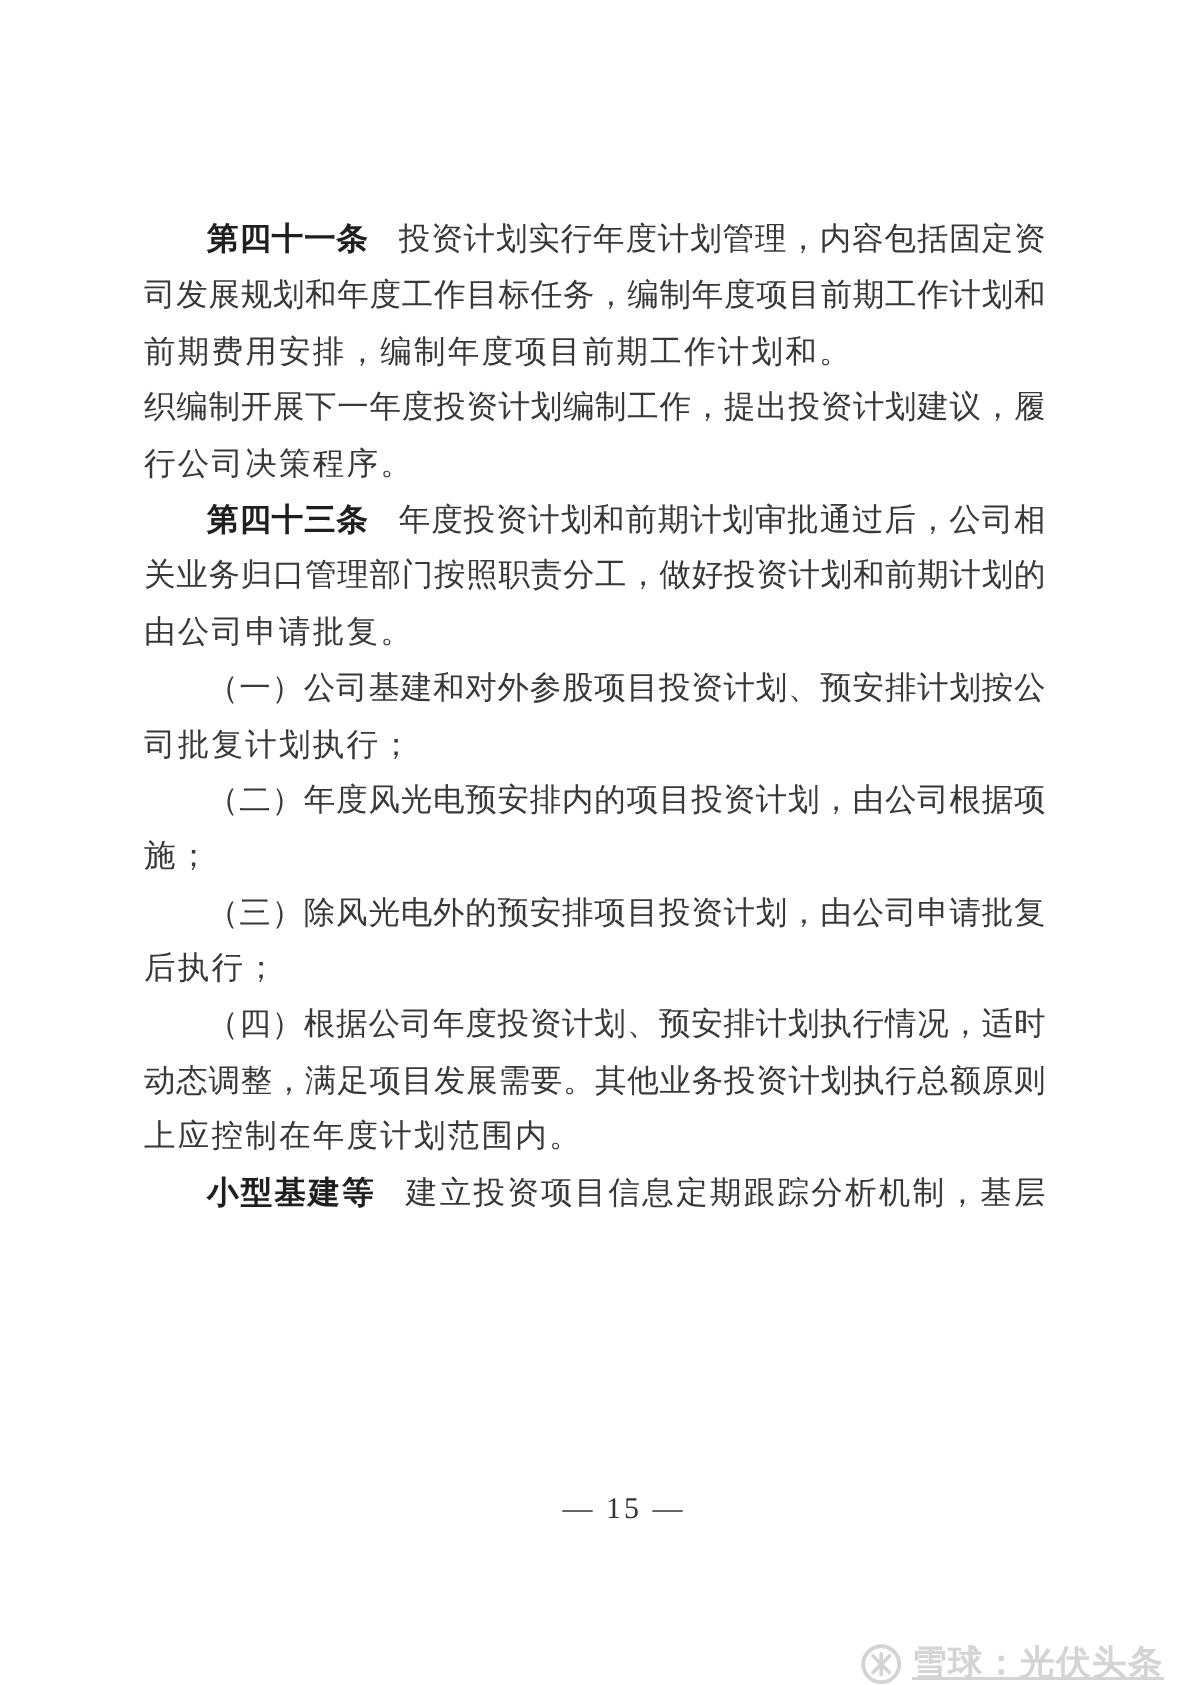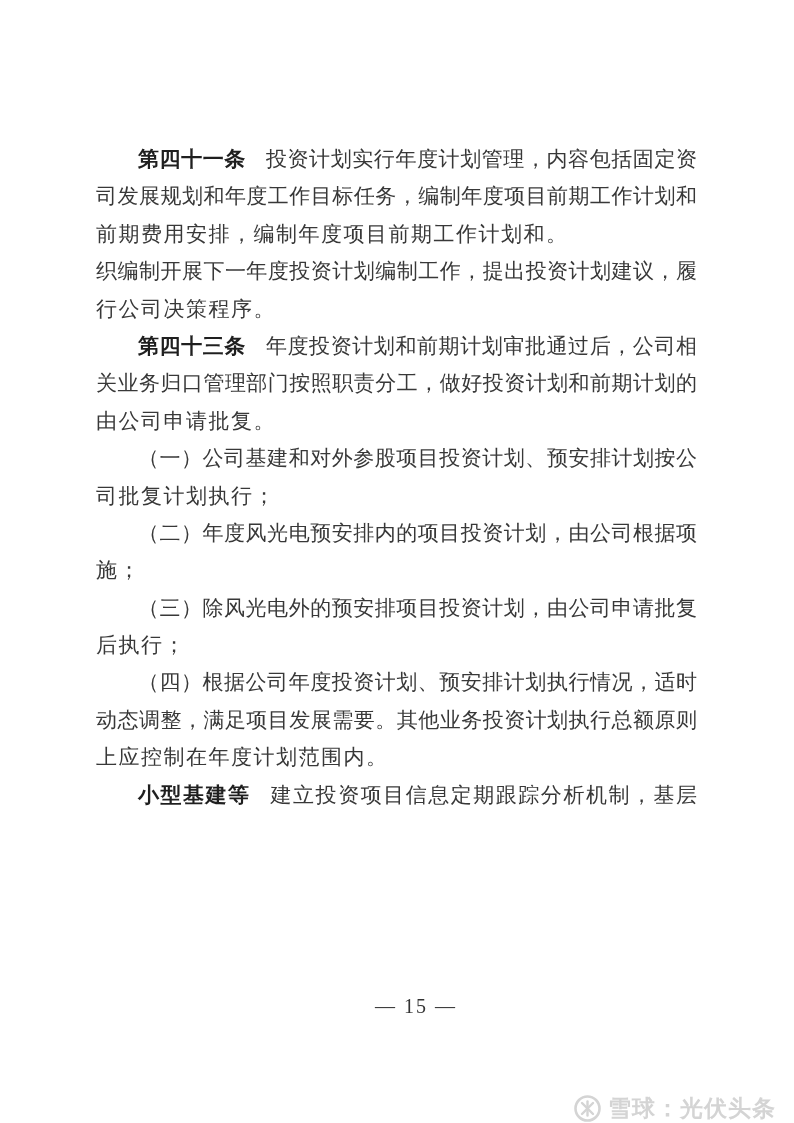--- a/index.html
+++ b/index.html
@@ -57,23 +57,24 @@
     font-size: 20px;
     letter-spacing: 2px;
     color: #333333;
     padding-left: 19px;
   }
   .watermark {
     position: absolute;
     top: 1094px;
     right: 18px;
     display: flex;
-    align-items: flex-start;
+    align-items: flex-end;
     gap: 6px;
     color: #d4d4d4;
+    text-decoration: underline;
   }
   .watermark-text {
     font-size: 23px;
     font-weight: bold;
     letter-spacing: 1px;
     line-height: 30px;
     white-space: nowrap;
   }
   .logo-icon {
     width: 29px;

